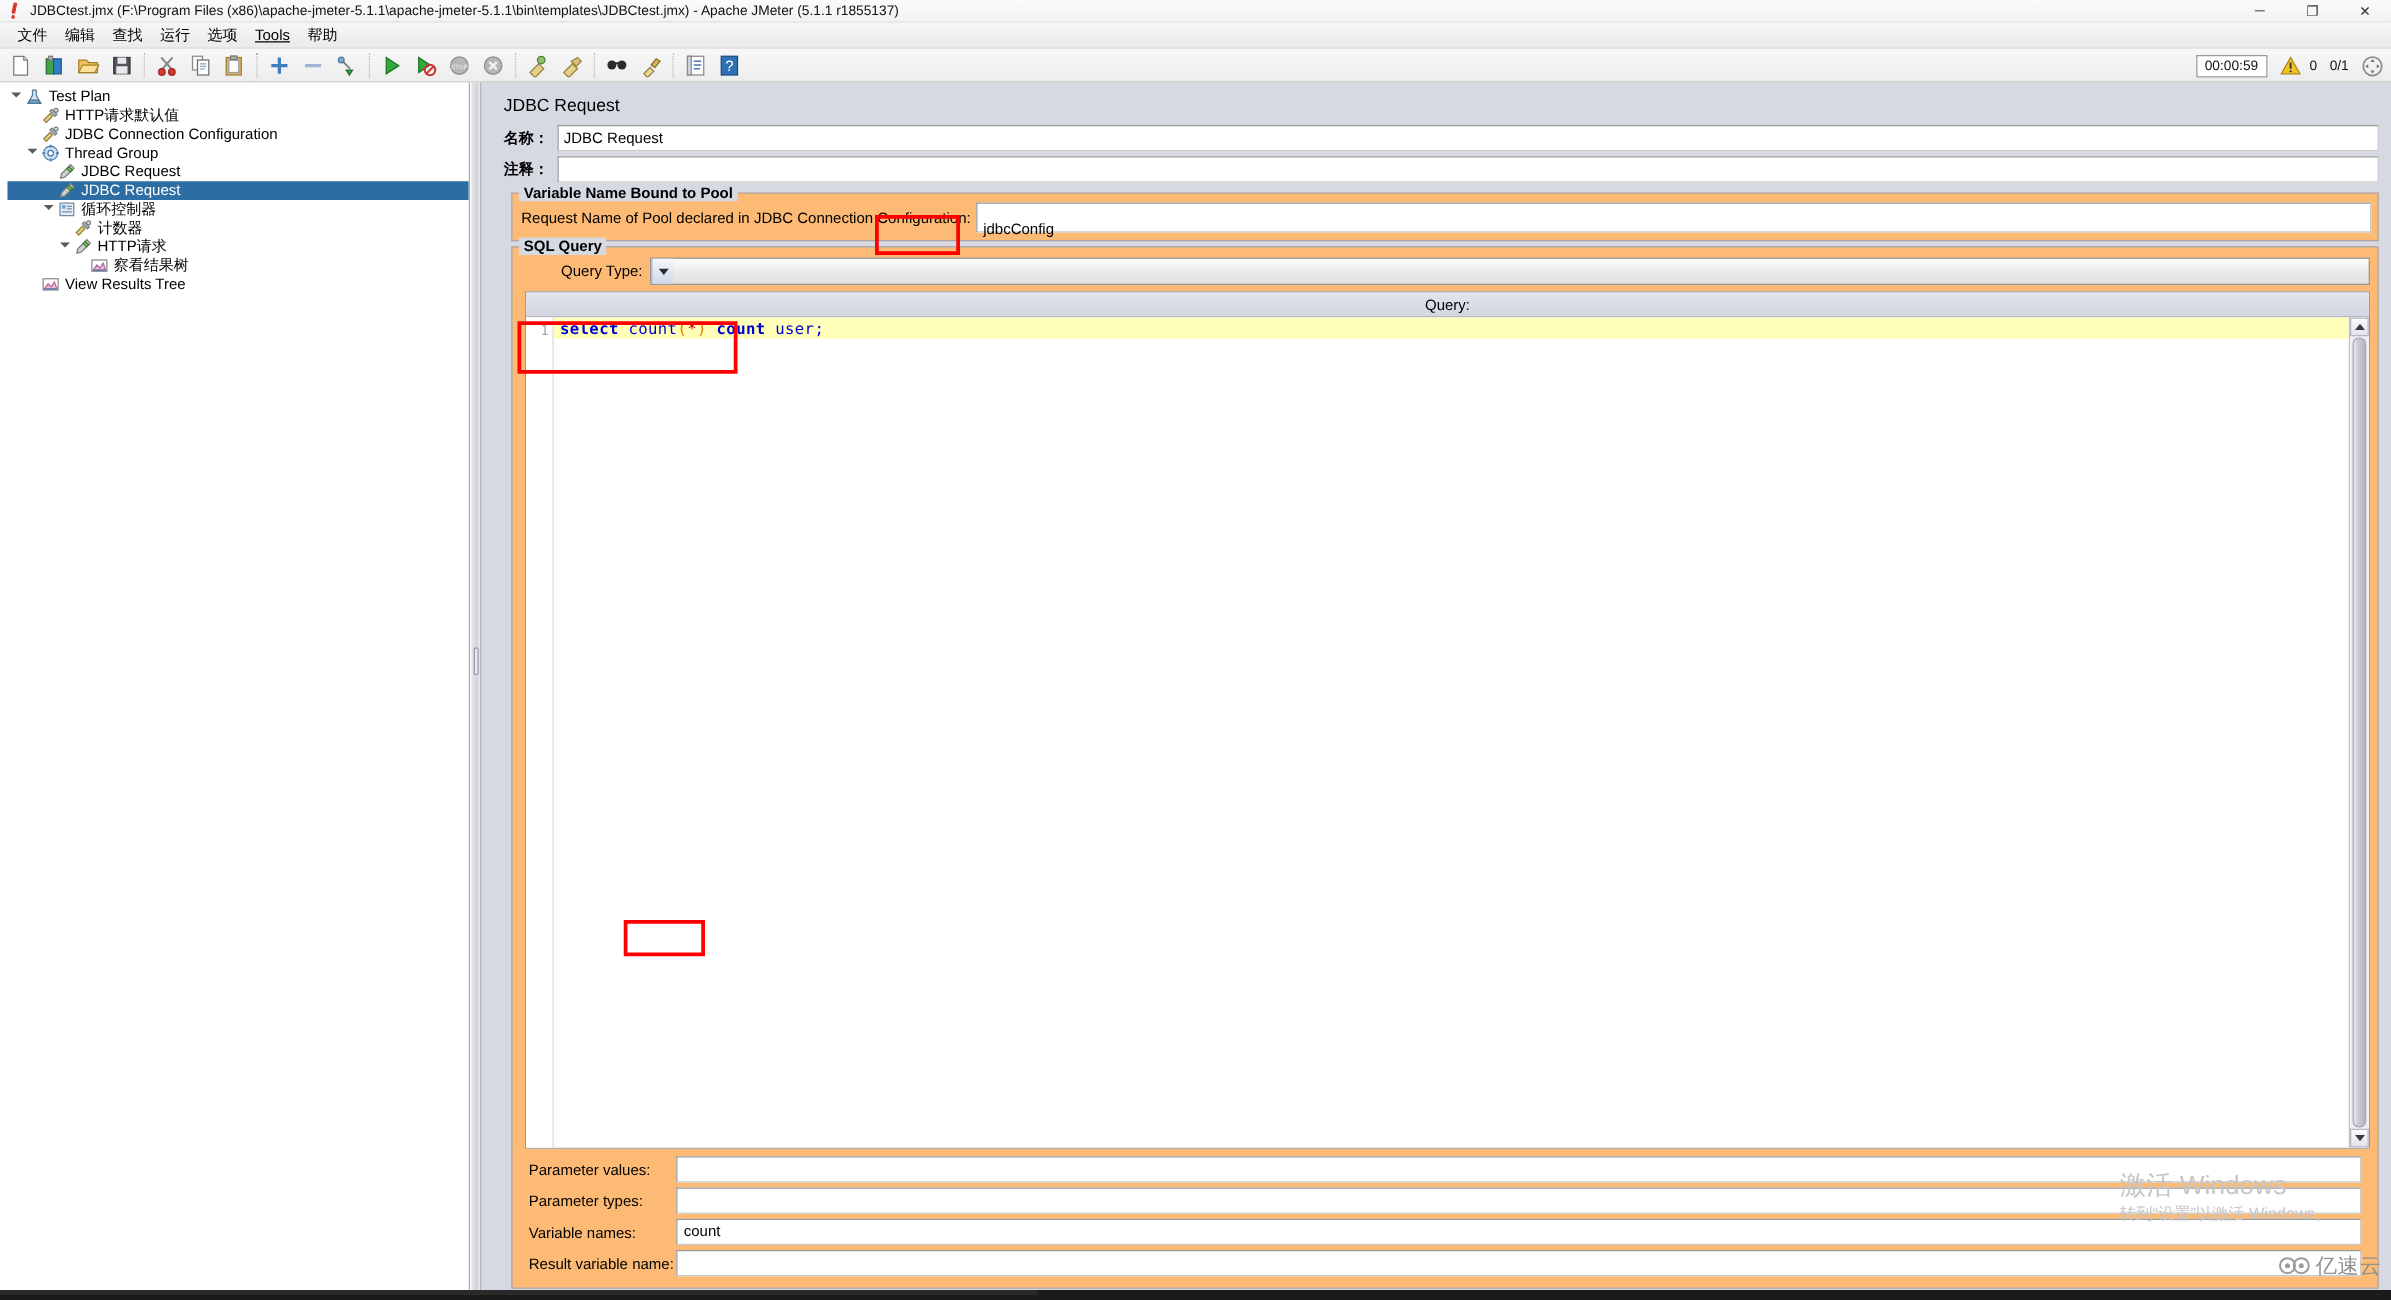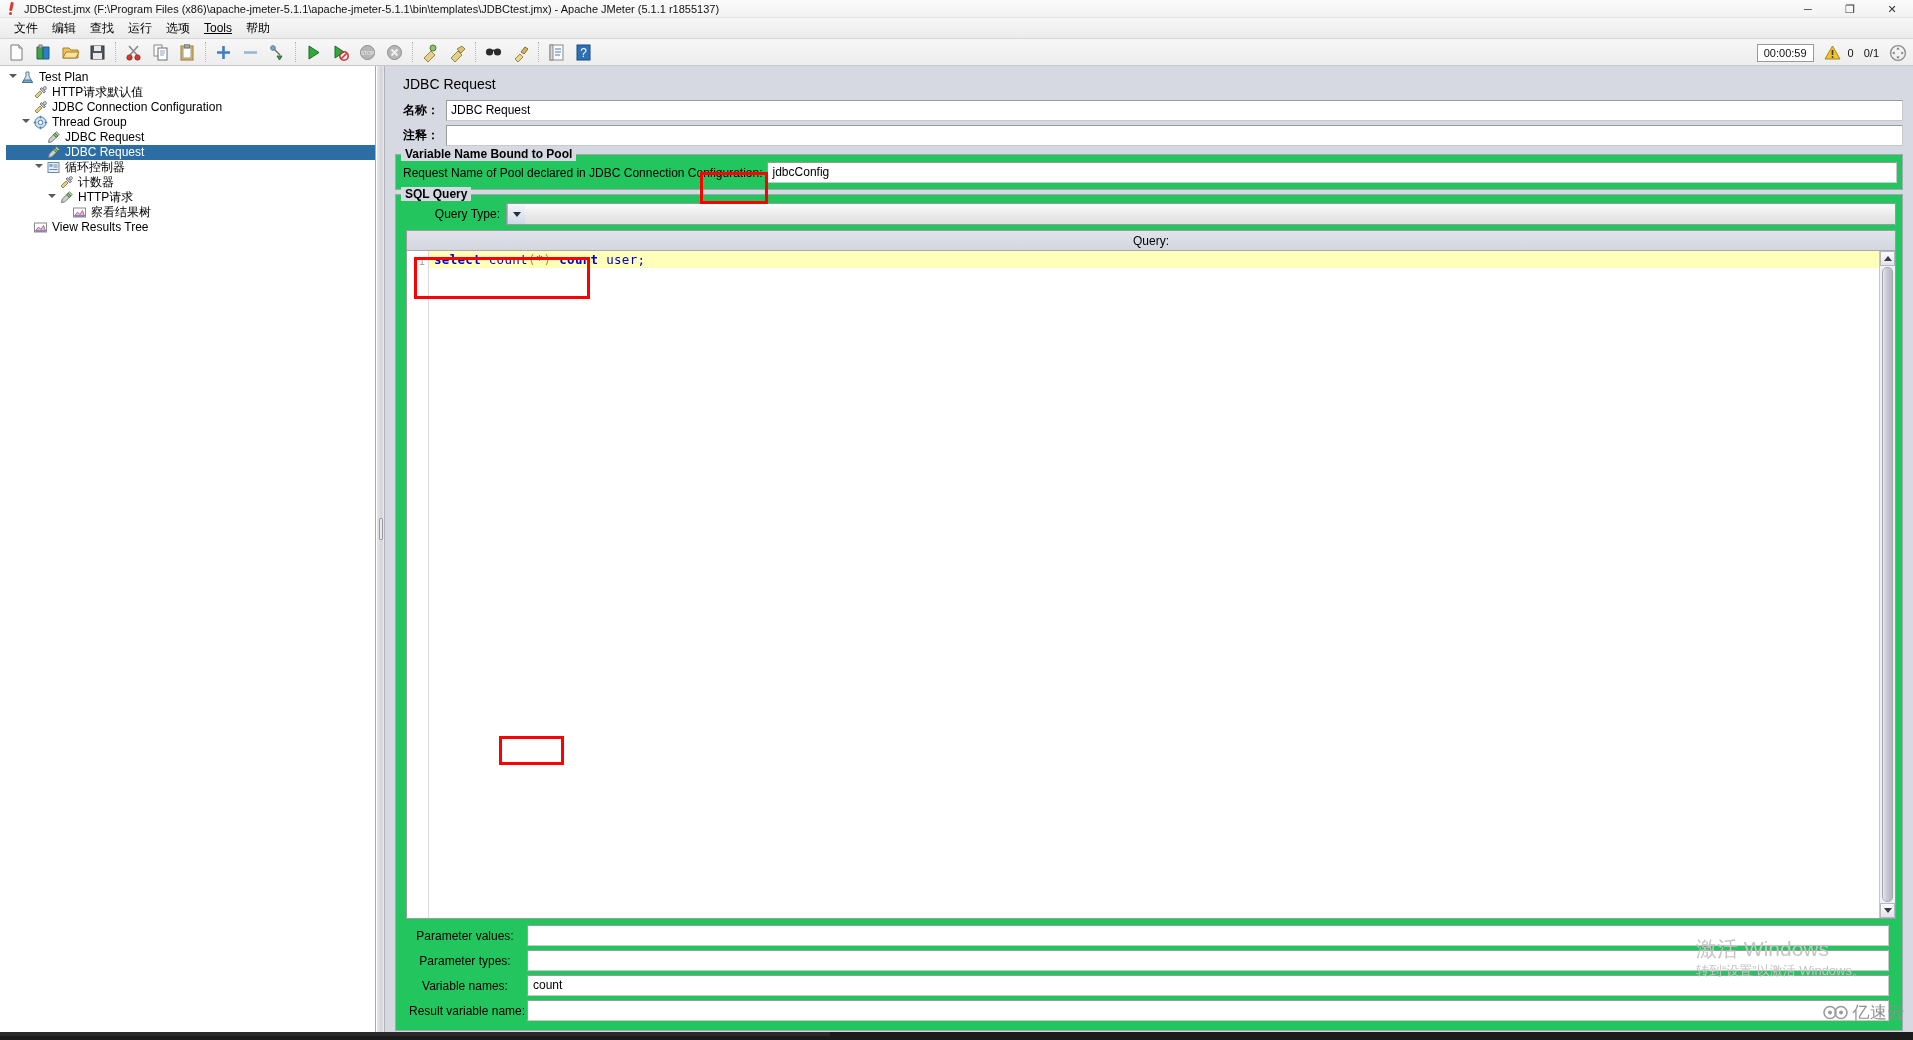--- a/index.html
+++ b/index.html
@@ -250,23 +250,23 @@
     padding: 0 4px;
     line-height: 19px;
     min-width: 0;
     overflow: hidden;
     white-space: nowrap;
   }
 
   
   .group {
     border: 1px solid #a6a6b0;
-    margin: 4px 3px 0 3px;
-    position: relative;
-    background: #22c55e;
+    margin: 4px 3px 0 17px;
+    position: relative;
+    background: #fdba74;
     flex: 0 0 auto;
   }
   .group > .gtitle {
     position: absolute;
     top: -8px; left: 5px;
     background: #d6d9e2;
     padding: 0 4px;
     font-size: 12px;
     font-weight: bold;
     color: #000;
@@ -276,21 +276,21 @@
   .poolrow { display: flex; align-items: center; }
   .poolrow .plabel { font-size: 12px; color: #000; white-space: nowrap; padding-left: 2px; }
   .poolinput {
     flex: 1 1 auto;
     height: 21px;
     background: #ffffff;
     border: 1px solid #9a9a9a;
     border-right-color: #c9c9c9;
     border-bottom-color: #c9c9c9;
     font-size: 12px; color: #000;
-    padding: 0 5px; line-height: 19px;
+    padding: 11px 5px; line-height: 19px;
     margin-left: 4px;
     min-width: 0;
   }
 
   
   .group.sql {
     flex: 1 1 auto;
     display: flex;
     flex-direction: column;
     min-height: 0;
@@ -434,21 +434,21 @@
     margin: 0 3px;
   }
   .brow {
     display: flex;
     align-items: center;
     height: 23px;
     margin-bottom: 2px;
   }
   .brow .blbl {
     width: 118px;
-    text-align: center;
+    text-align: left;
     padding-right: 6px;
     font-size: 12px;
     color: #000;
     white-space: nowrap;
     flex: 0 0 auto;
   }
   .brow .btxt {
     flex: 1 1 auto;
     min-width: 0;
     height: 21px;

